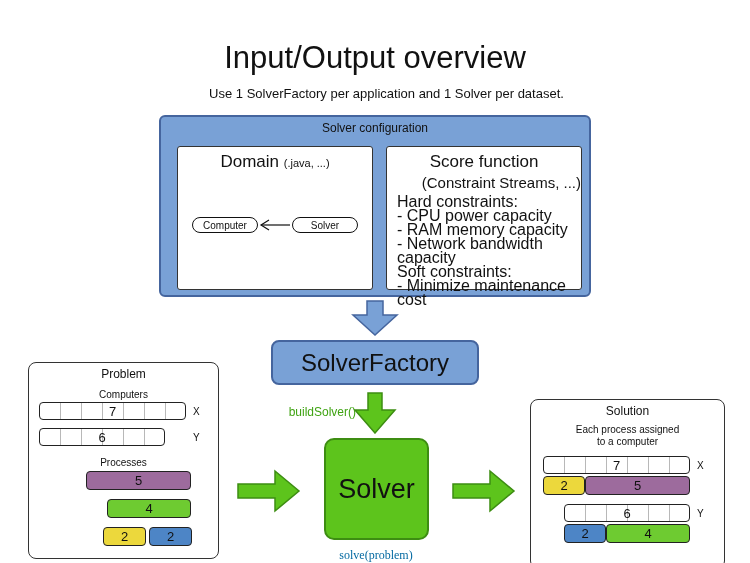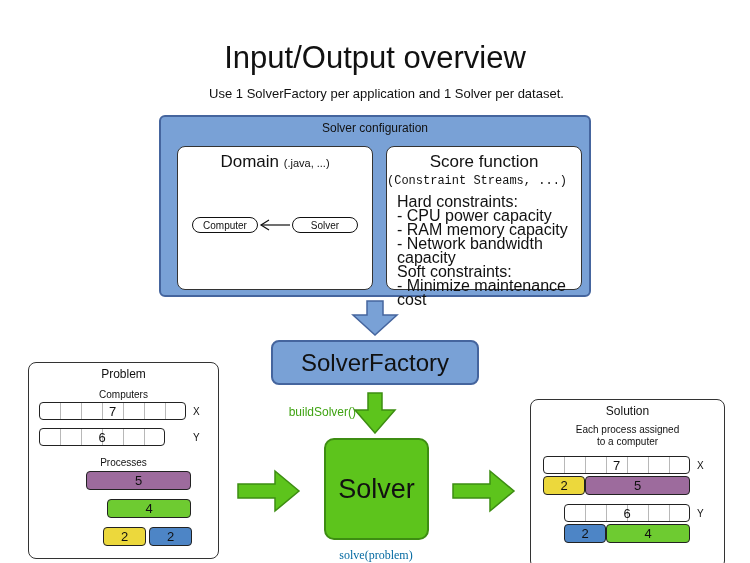--- a/index.html
+++ b/index.html
@@ -7,29 +7,29 @@
   .canvas {
     position: relative; width: 750px; height: 563px;
     background: #ffffff; overflow: hidden;
     font-family: "Liberation Sans", sans-serif; color: #111; margin-top: 24px;
   }
   .title    { position: absolute; top: 16px; left: 0; right: 0; text-align: center; font-size: 31px; }
   .subtitle { position: absolute; top: 62px; left: 0; right: 0; text-align: center; font-size: 13px; padding-left: 23px; }
 
   .config-box  { position: absolute; left: 159px; top: 91px; width: 432px; height: 182px; border: 2px solid; border-radius: 6px; }
   .config-title{ position: absolute; top: 4px; left: 0; right: 0; text-align: center; font-size: 12px; }
-  .inner-box   { position: absolute; top: 29px; width: 196px; height: 144px; background: #fff; border: 1px solid #333; border-radius: 8px; }
+  .inner-box   { position: absolute; top: 29px; width: 196px; height: 144px; background: #fff; border: 1px solid #333; border-radius: 3px; }
   .domain-box  { left: 16px; }
   .score-box   { left: 225px; }
   .inner-title { position: absolute; top: 5px; left: 0; right: 0; text-align: center; font-size: 17px; }
   .inner-title-suffix { font-size: 11px; }
   .uml-row  { position: absolute; top: 70px; left: 0; right: 0; display: flex; justify-content: center; align-items: center; }
   .uml-node { width: 66px; height: 16px; border: 1px solid #111; border-radius: 8px; background: #fff;
               font-size: 10px; display: flex; align-items: center; justify-content: center; }
-  .score-subtitle { position: absolute; top: 27px; left: 0; right: 0; text-align: left; font-size: 12px; font-family: Liberation Mono, monospace; }
+  .score-subtitle { position: absolute; top: 27px; left: 0; right: 0; text-align: right; font-size: 15px; }
   .score-lines    { position: absolute; top: 48px; left: 10px; right: 6px; font-size: 16px; line-height: 14px; text-align: left; }
 
   .arrow { position: absolute; }
   .factory-box { position: absolute; left: 271px; top: 316px; width: 208px; height: 45px; border: 2px solid; border-radius: 8px;
                  display: flex; align-items: center; justify-content: center; font-size: 24px; }
   .solver-box  { position: absolute; left: 324px; top: 414px; width: 105px; height: 102px; border: 2px solid; border-radius: 10px;
                  display: flex; align-items: center; justify-content: center; font-size: 27px; }
   .method-label{ position: absolute; font-size: 12px; }
   .build-label { left: 252px; top: 381px; width: 104px; text-align: right; }
   .solve-label { left: 313px; top: 524px; width: 126px; text-align: center; }

